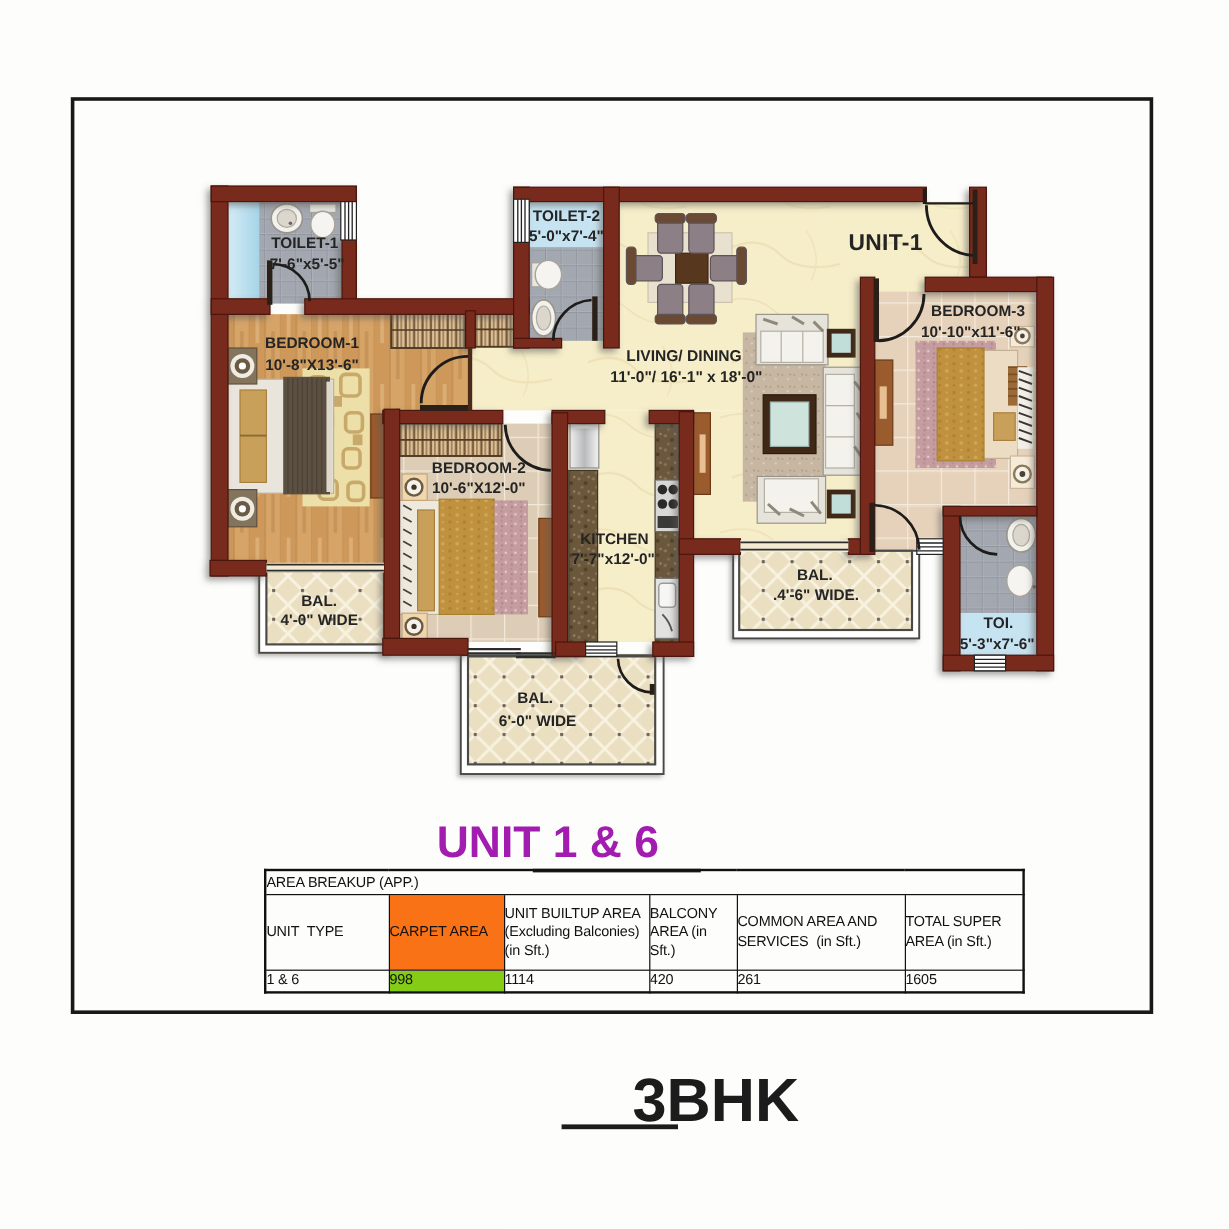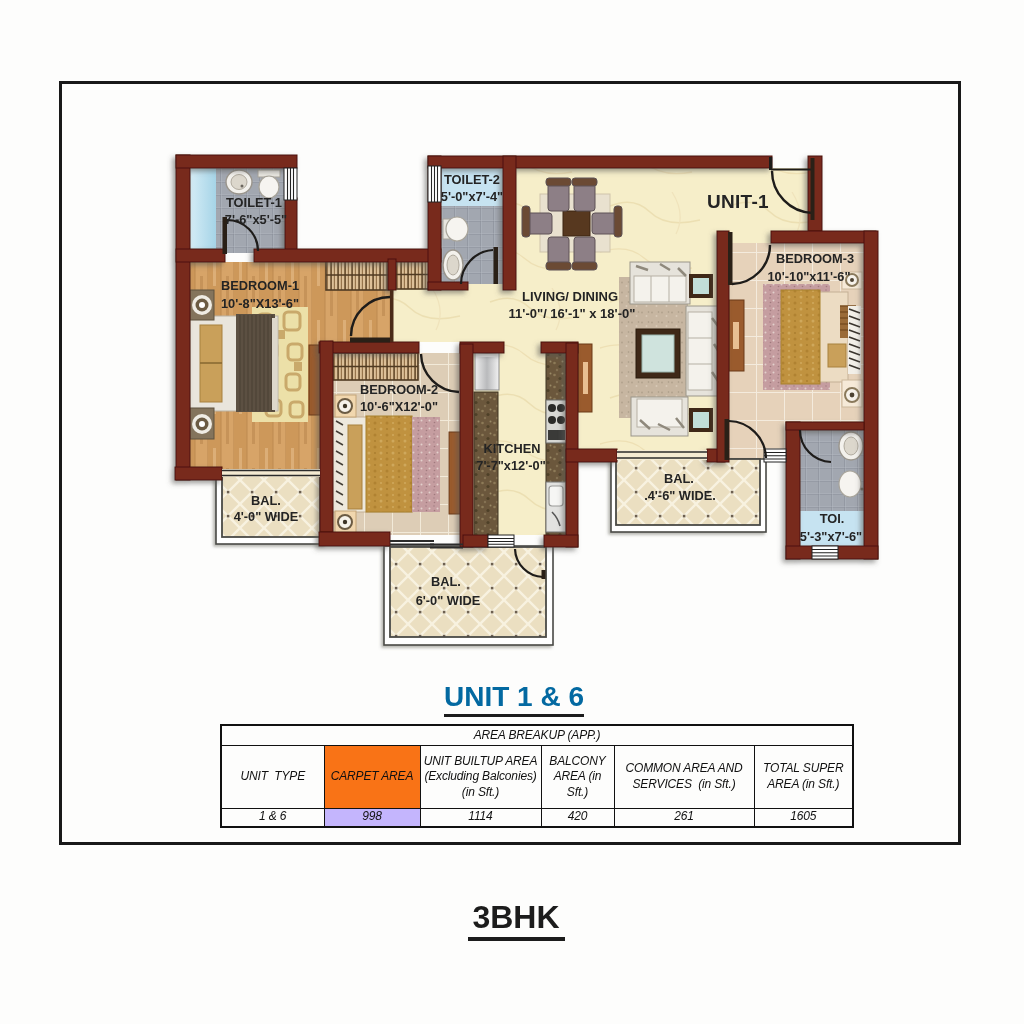--- a/index.html
+++ b/index.html
@@ -1,22 +1,22 @@
 <!DOCTYPE html>
 <html><head>
 <meta charset="utf-8">
 <style>
   html,body{margin:0;padding:0;background:#ffffff;width:1024px;height:1024px;
     font-family:"Liberation Sans", sans-serif;}
   .abs{position:absolute;}
   #stage{position:relative;width:1024px;height:1024px;overflow:hidden;background:#fdfdfc;}
   .lbl{fill:#242424;font-family:"Liberation Sans",sans-serif;text-anchor:middle;font-weight:700;}
   table{border-collapse:collapse;table-layout:fixed;}
-  td{border:1.6px solid #111;text-align:center;vertical-align:middle;
-     font-size:12px;color:#111;line-height:1.3;padding:0;letter-spacing:-0.15px;overflow:hidden;font-style:italic;}
+  td{border:1.6px solid #111;text-align:left;vertical-align:middle;
+     font-size:12px;color:#111;line-height:1.3;padding:0;letter-spacing:-0.15px;overflow:hidden;}
 </style>
 </head>
 <body>
 <div id="stage">
 
 <div class="abs" style="left:59px;top:81px;width:896px;height:758px;border:3px solid #191919;"></div>
 
 <svg id="plan" class="abs" style="left:0;top:0" width="1024" height="1024" viewBox="0 0 1024 1024">
 <defs>
   <filter id="sh" x="-10%" y="-10%" width="120%" height="120%">
@@ -598,21 +598,21 @@
   <text x="679" y="483">BAL.</text>
   <text x="680" y="500">.4'-6" WIDE.</text>
 </g>
 
 <g class="lbl" font-size="12.8">
   <text x="832" y="523">TOI.</text>
   <text x="831" y="541">5'-3"x7'-6"</text>
 </g>
 </svg>
 
-<div class="abs" style="left:364px;top:681px;width:300px;text-align:center;font-size:28px;font-weight:700;color:#0369a1;">UNIT 1 &amp; 6<div style="height:3px;background:#1c1c1c;margin-top:1px;width:140px;margin-left:auto;margin-right:auto;"></div></div>
+<div class="abs" style="left:364px;top:681px;width:300px;text-align:left;font-size:37px;font-weight:700;color:#a21caf;">UNIT 1 &amp; 6<div style="height:3px;background:#1c1c1c;margin-top:1px;width:140px;margin-left:auto;margin-right:auto;"></div></div>
 
 <div class="abs" style="left:220px;top:724px;">
 <table style="width:632px;border:2.4px solid #111;">
   <colgroup>
           <col style="width:103px">
           <col style="width:96px">
           <col style="width:121px">
           <col style="width:73px">
           <col style="width:140px">
           <col style="width:99px">
@@ -624,25 +624,25 @@
   <tr style="height:63px;">
     <td>UNIT&nbsp; TYPE</td>
     <td style="background:#f97316;">CARPET AREA</td>
     <td>UNIT BUILTUP AREA<br>(Excluding Balconies)<br>(in Sft.)</td>
     <td>BALCONY<br>AREA (in<br>Sft.)</td>
     <td>COMMON AREA AND<br>SERVICES&nbsp; (in Sft.)</td>
     <td>TOTAL SUPER<br>AREA (in Sft.)</td>
   </tr>
   <tr style="height:18px;">
     <td>1 &amp; 6</td>
-    <td style="background:#c4b5fd;margin-left:37px;">998</td>
+    <td style="background:#84cc16;margin-left:37px;">998</td>
     <td>1114</td>
     <td>420</td>
     <td>261</td>
     <td>1605</td>
   </tr>
 </tbody>
       </table>
 </div>
 
-<div class="abs" style="left:366px;top:897px;width:300px;text-align:center;font-size:32px;line-height:40px;font-weight:700;color:#1c1c1c;">3BHK<div style="height:4px;background:#1c1c1c;margin-top:0px;width:97px;margin-left:auto;margin-right:auto;"></div></div>
+<div class="abs" style="left:366px;top:897px;width:300px;text-align:right;font-size:51px;line-height:40px;font-weight:700;color:#1c1c1c;">3BHK<div style="height:4px;background:#1c1c1c;margin-top:0px;width:97px;margin-left:auto;margin-right:auto;"></div></div>
 
 </div>
 
 </body></html>

